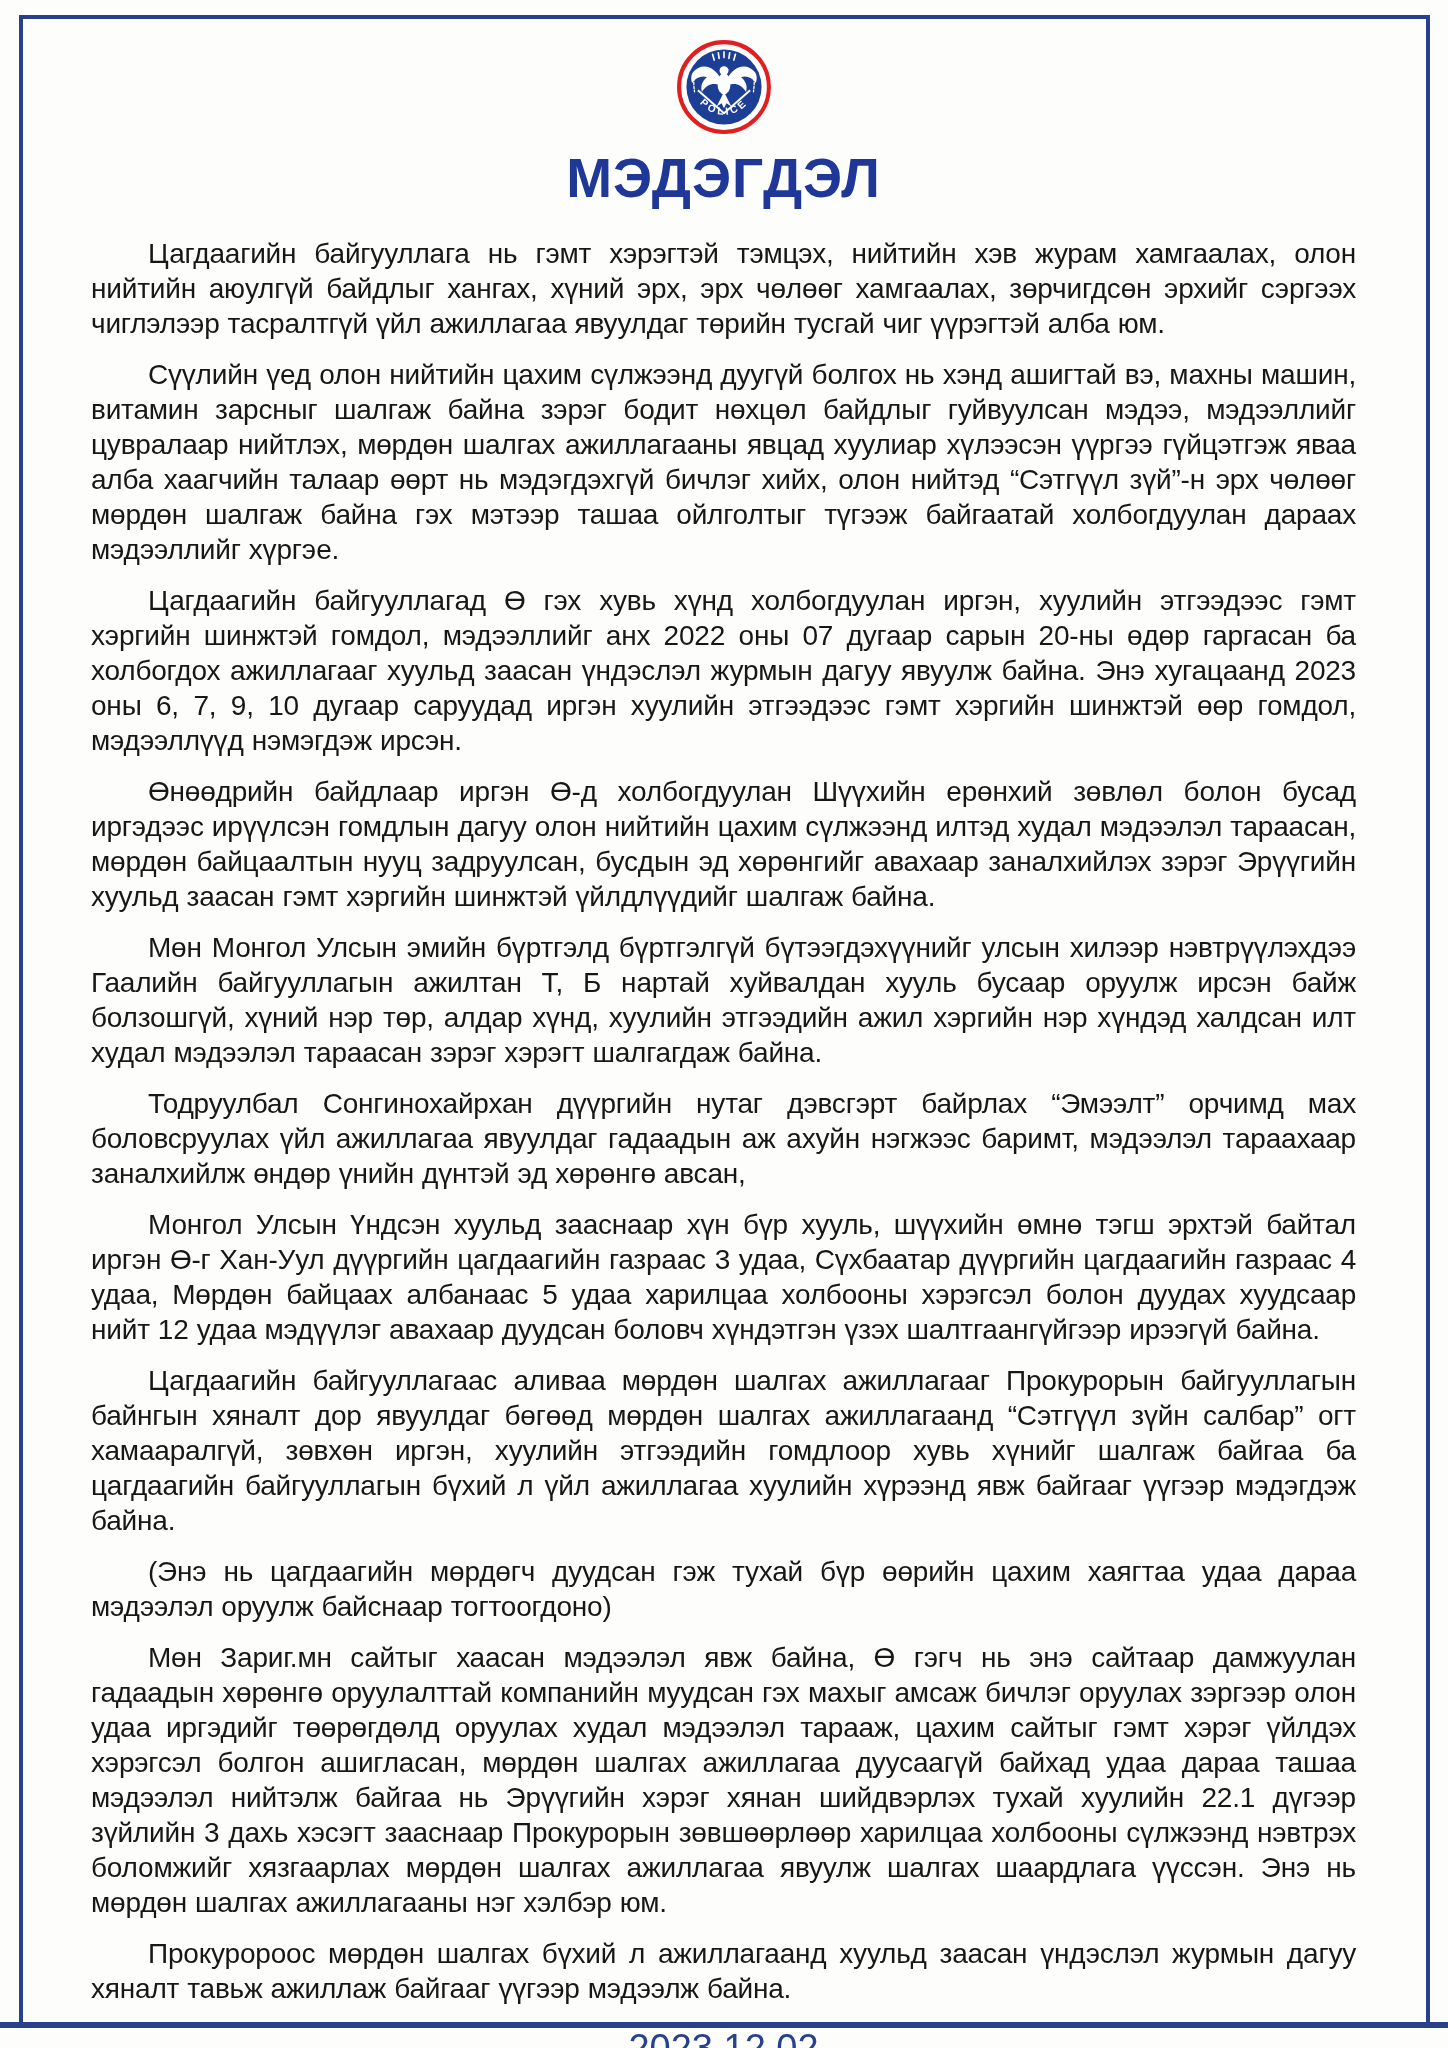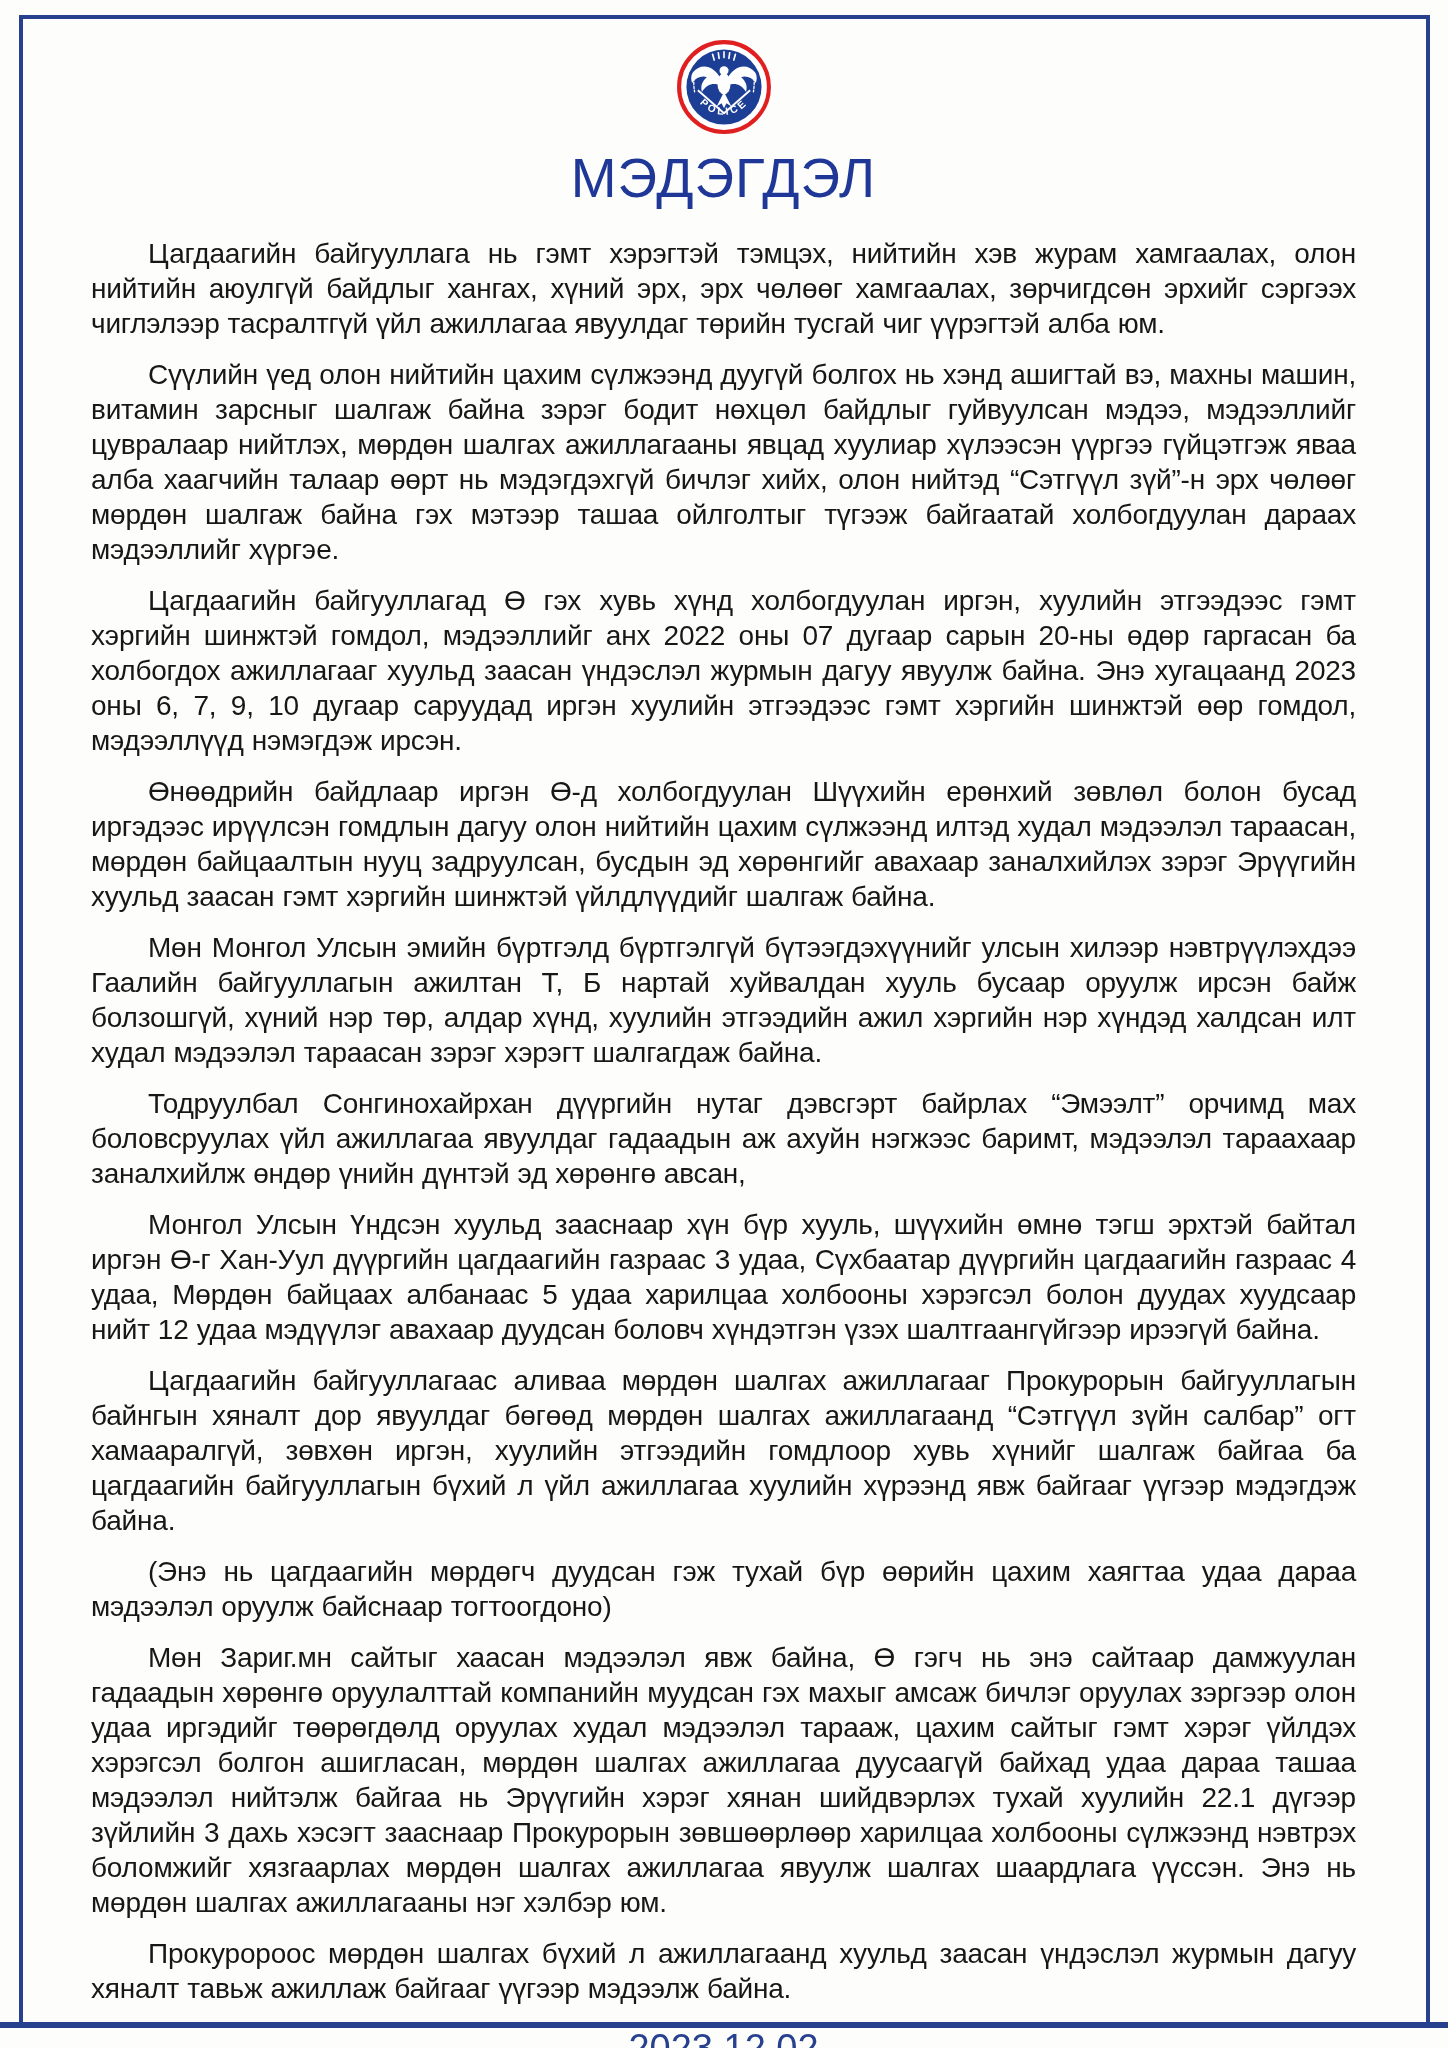--- a/index.html
+++ b/index.html
@@ -23,21 +23,21 @@
   }
   .content{
     position:absolute;left:75px;right:76px;top:38px;
   }
   .logo-wrap{text-align:center;margin:0 0 6px 0;}
   .logo-wrap svg{width:98px;height:98px;}
   h1.title{
     margin:2px 0 26px 0;
     text-align:center;
     font-size:55px;
-    font-weight:normal;
+    font-weight:bold;
     letter-spacing:1px;
     color:var(--title,#1f3796);
   }
   .body-text p.para{
     margin:16px;
     text-indent:57px;
     text-align:justify;
     font-size:28px;
     line-height:35px;
     color:var(--text,#171717);

